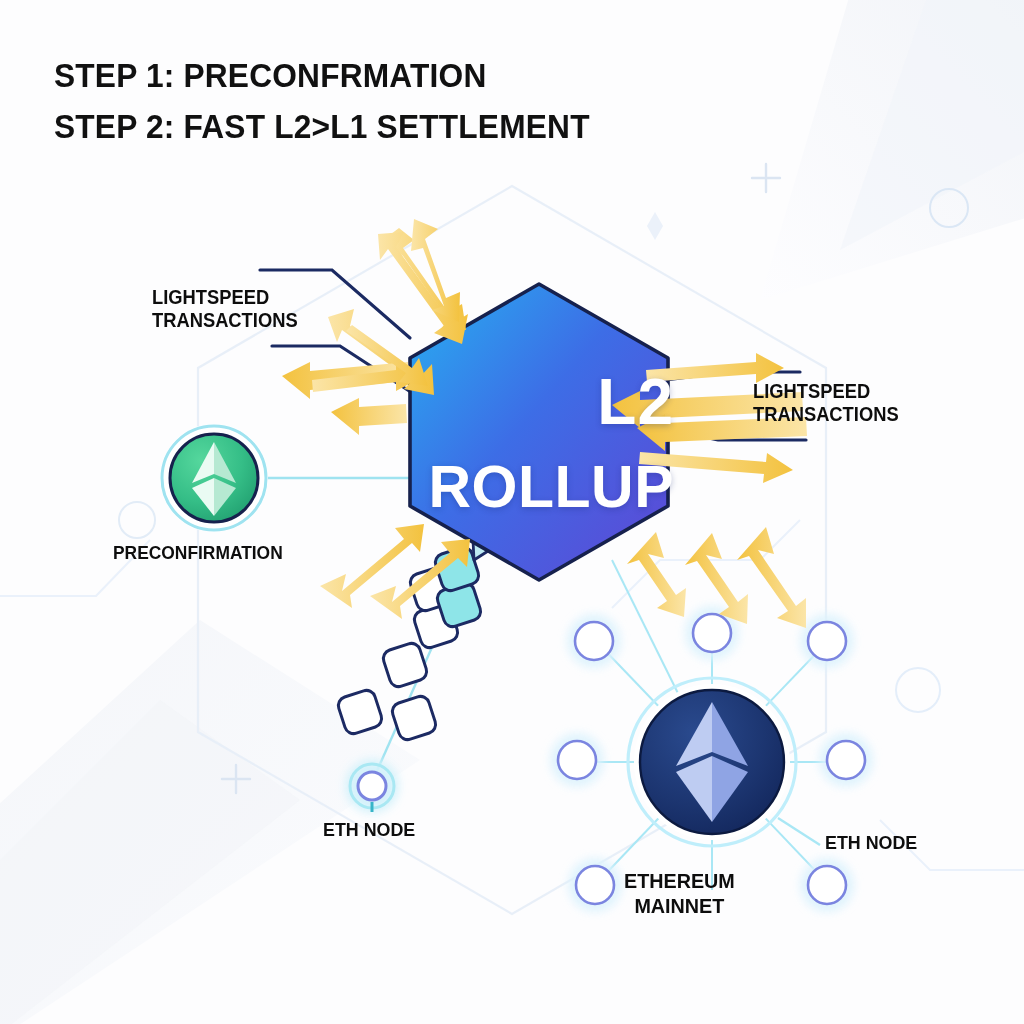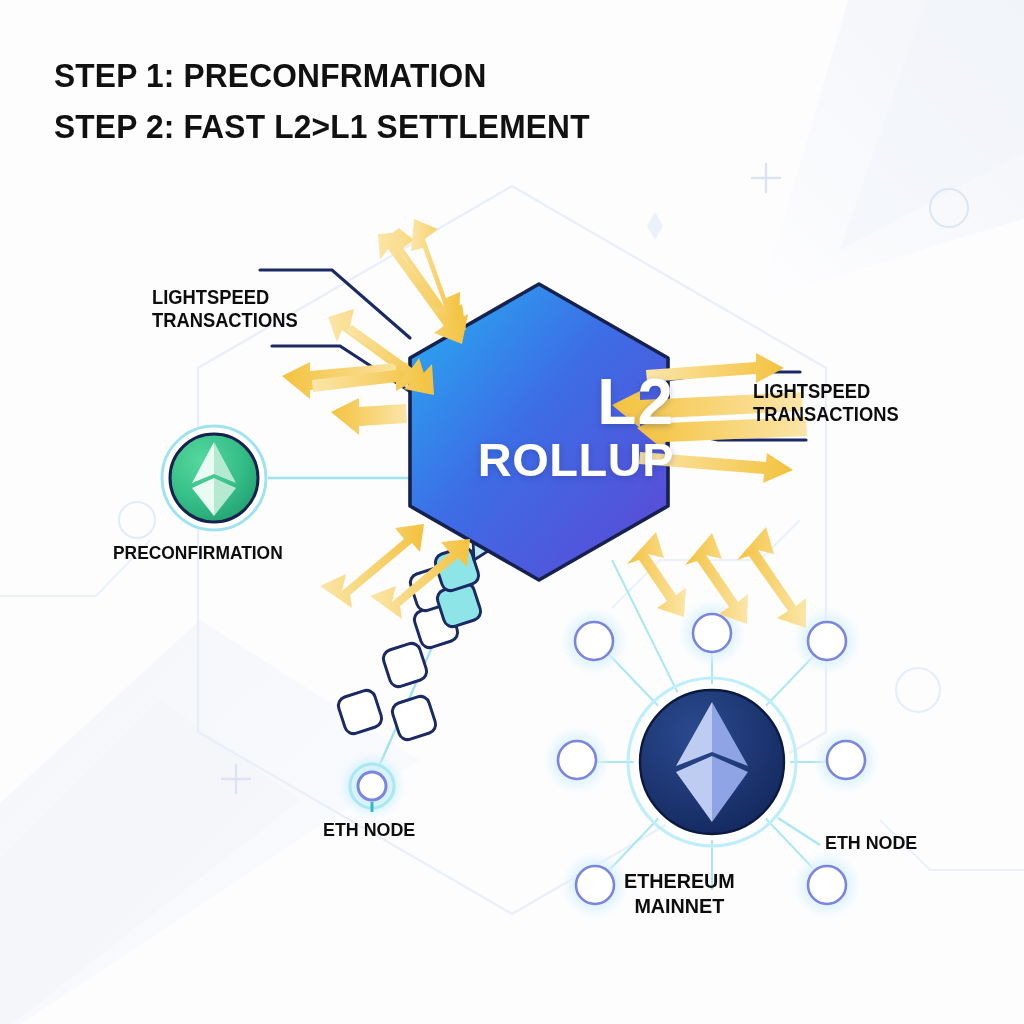--- a/index.html
+++ b/index.html
@@ -114,25 +114,25 @@
     font-weight: bold;
     font-size: 64px;
     color: #ffffff;
     line-height: 1.0;
     letter-spacing: 1px;
     text-shadow: 0 2px 6px rgba(20,40,110,0.28);
   }
   #hex-subtitle {
     font-family: "Liberation Sans", sans-serif;
     font-weight: bold;
-    font-size: 47px;
+    font-size: 59px;
     color: #ffffff;
     line-height: 1.1;
     letter-spacing: 0.5px;
-    margin-top: 0;
+    margin-top: 21px;
     text-shadow: 0 2px 6px rgba(20,40,110,0.28);
   }
 </style>
 </head>
 <body>
 
 <div id="stage">
 
   <svg id="bg-svg" viewBox="0 0 1024 1024">
     <defs>

